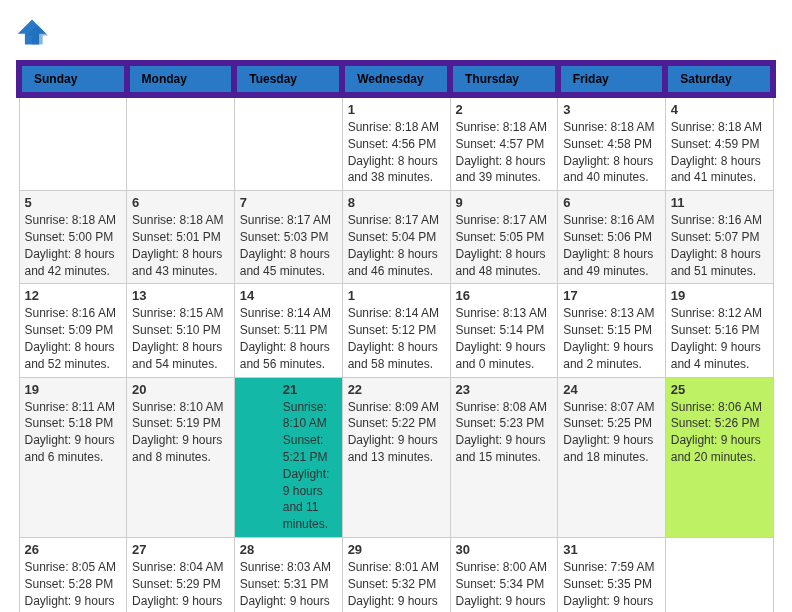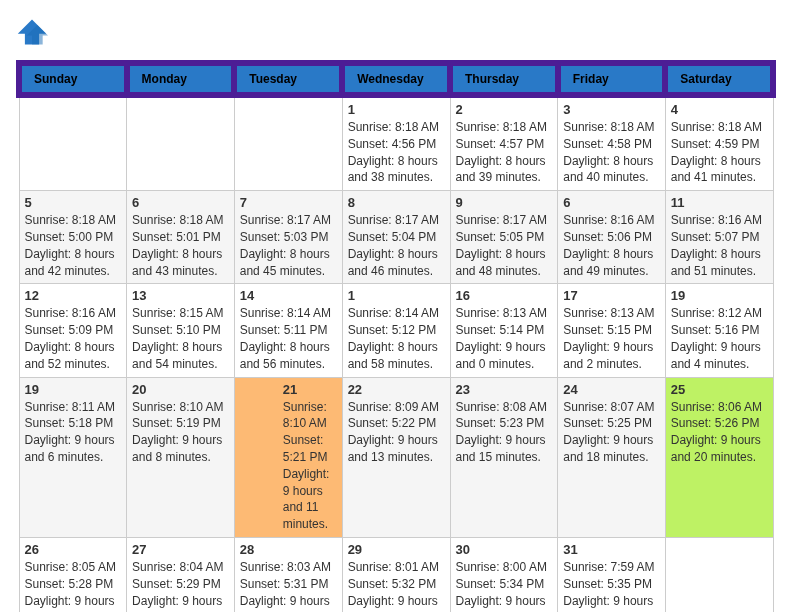--- a/index.html
+++ b/index.html
@@ -201,21 +201,21 @@
       </tr>
       <tr>
         <td style="background: rgb(245, 245, 245);">
           <div class="day-number">19</div>
           <div class="day-info">Sunrise: 8:11 AM<br>Sunset: 5:18 PM<br>Daylight: 9 hours and 6 minutes.</div>
         </td>
         <td style="background: rgb(245, 245, 245);">
           <div class="day-number">20</div>
           <div class="day-info">Sunrise: 8:10 AM<br>Sunset: 5:19 PM<br>Daylight: 9 hours and 8 minutes.</div>
         </td>
-        <td style="background: #fdba74; padding-left: 48px;">
+        <td style="background: #14b8a6; padding-left: 48px;">
           <div class="day-number">21</div>
           <div class="day-info">Sunrise: 8:10 AM<br>Sunset: 5:21 PM<br>Daylight: 9 hours and 11 minutes.</div>
         </td>
         <td style="background: rgb(245, 245, 245);">
           <div class="day-number">22</div>
           <div class="day-info">Sunrise: 8:09 AM<br>Sunset: 5:22 PM<br>Daylight: 9 hours and 13 minutes.</div>
         </td>
         <td style="background: rgb(245, 245, 245);">
           <div class="day-number">23</div>
           <div class="day-info">Sunrise: 8:08 AM<br>Sunset: 5:23 PM<br>Daylight: 9 hours and 15 minutes.</div>

